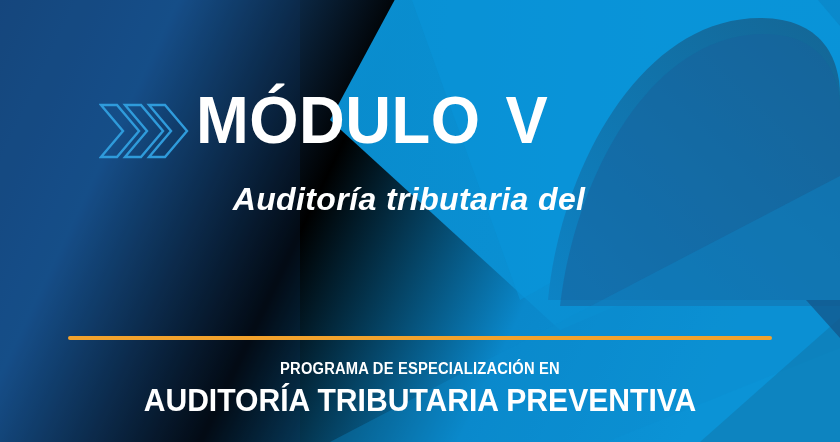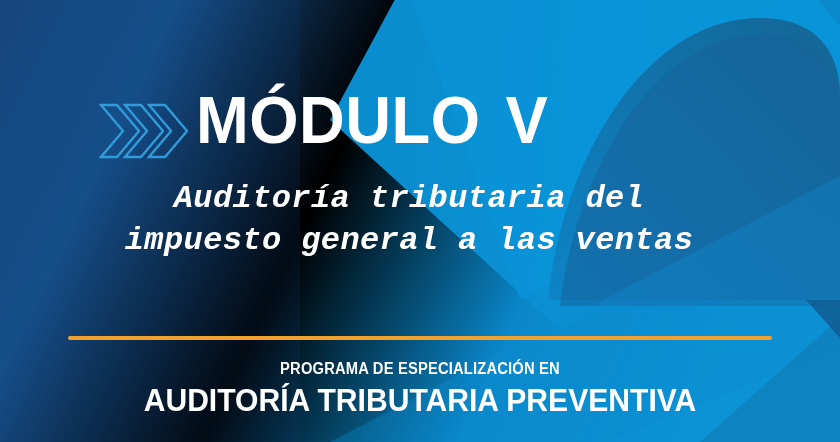--- a/index.html
+++ b/index.html
@@ -68,21 +68,21 @@
     left: 0;
     top: 178px;
     width: 840px;
     padding-right: 22px;
     box-sizing: border-box;
     text-align: center;
     color: #ffffff;
   }
   #subtitle .sub-line {
     display: block;
-    font-family: Liberation Mono, monospace;
+    font-family: Liberation Sans, sans-serif;
     font-size: 32px;
     font-weight: bold;
     font-style: italic;
     line-height: 42px;
     letter-spacing: 0.4px;
     white-space: nowrap;
   }
 
   
   #divider {
@@ -184,21 +184,20 @@
     </svg>
   </div>
 
   <div id="title-block">
     <h1 id="module-title">
       <span>MÓDULO</span><span class="spacer"></span><span>V</span>
     </h1>
 
     <div id="subtitle">
       <span class="sub-line">Auditoría tributaria del</span>
-      <span class="sub-line">impuesto general a las ventas</span>
     </div>
   </div>
 
   <div id="divider"></div>
 
   <div id="footer-block">
     <span id="program-pre">PROGRAMA DE ESPECIALIZACIÓN EN</span>
     <span id="program-name">AUDITORÍA TRIBUTARIA PREVENTIVA</span>
   </div>
 

